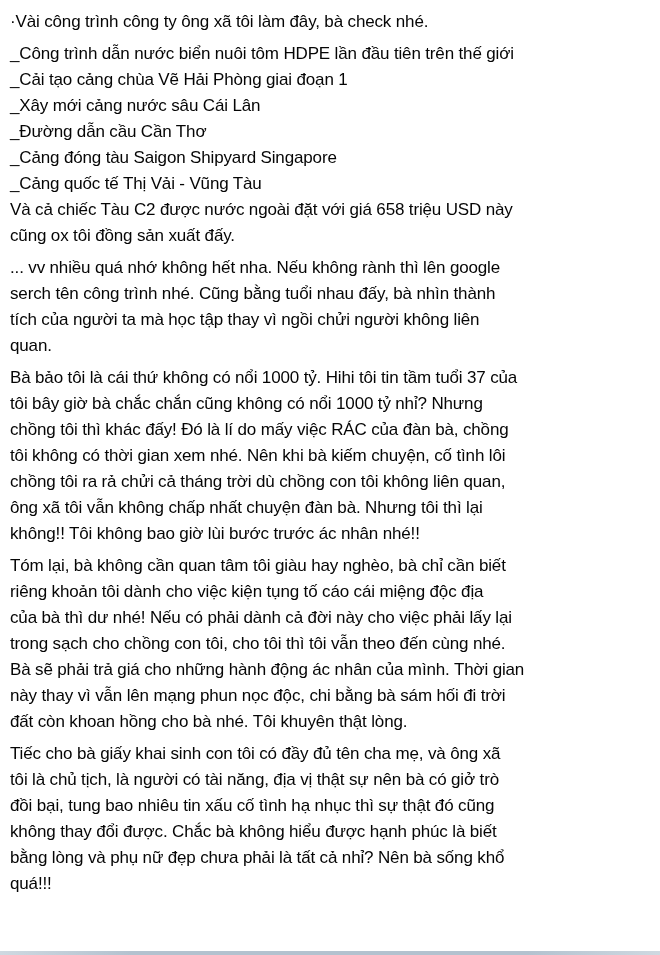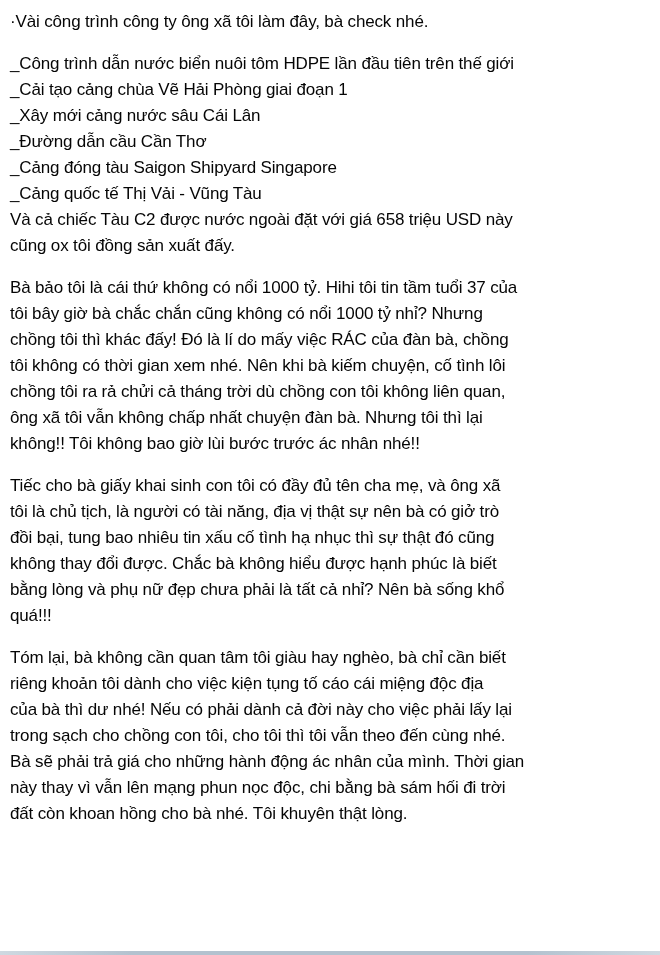--- a/index.html
+++ b/index.html
@@ -22,21 +22,21 @@
     font-size: 17px;
     line-height: 26px;
     letter-spacing: -0.15px;
   }
   .para {
     margin: 0;
     white-space: pre-line;
     overflow-wrap: break-word;
   }
   .para + .para {
-    margin-top: 16px;
+    margin-top: 6px;
   }
   .emoji {
     display: inline-block;
     width: 22px;
     height: 22px;
     vertical-align: -4px;
     margin-left: 2px;
   }
   .bottom-divider {
     position: absolute;
@@ -53,35 +53,39 @@
 <div class="post-content">
   <p class="para">·Vài công trình công ty ông xã tôi làm đây, bà check nhé.</p>
   <p class="para">_Công trình dẫn nước biển nuôi tôm HDPE lần đầu tiên trên thế giới
 _Cải tạo cảng chùa Vẽ Hải Phòng giai đoạn 1
 _Xây mới cảng nước sâu Cái Lân
 _Đường dẫn cầu Cần Thơ
 _Cảng đóng tàu Saigon Shipyard Singapore
 _Cảng quốc tế Thị Vải - Vũng Tàu
 Và cả chiếc Tàu C2 được nước ngoài đặt với giá 658 triệu USD này
 cũng ox tôi đồng sản xuất đấy.</p>
+  <p class="para">... vv nhiều quá nhớ không hết nha. Nếu không rành thì lên google
+serch tên công trình nhé. Cũng bằng tuổi nhau đấy, bà nhìn thành
+tích của người ta mà học tập thay vì ngồi chửi người không liên
+quan.</p>
   <p class="para">Bà bảo tôi là cái thứ không có nổi 1000 tỷ. Hihi tôi tin tầm tuổi 37 của
 tôi bây giờ bà chắc chắn cũng không có nổi 1000 tỷ nhỉ? Nhưng
 chồng tôi thì khác đấy! Đó là lí do mấy việc RÁC của đàn bà, chồng
 tôi không có thời gian xem nhé. Nên khi bà kiếm chuyện, cố tình lôi
 chồng tôi ra rả chửi cả tháng trời dù chồng con tôi không liên quan,
 ông xã tôi vẫn không chấp nhất chuyện đàn bà. Nhưng tôi thì lại
 không!! Tôi không bao giờ lùi bước trước ác nhân nhé!!</p>
-  <p class="para">Tiếc cho bà giấy khai sinh con tôi có đầy đủ tên cha mẹ, và ông xã
-tôi là chủ tịch, là người có tài năng, địa vị thật sự nên bà có giở trò
-đồi bại, tung bao nhiêu tin xấu cố tình hạ nhục thì sự thật đó cũng
-không thay đổi được. Chắc bà không hiểu được hạnh phúc là biết
-bằng lòng và phụ nữ đẹp chưa phải là tất cả nhỉ? Nên bà sống khổ
-quá!!!</p>
   <p class="para">Tóm lại, bà không cần quan tâm tôi giàu hay nghèo, bà chỉ cần biết
 riêng khoản tôi dành cho việc kiện tụng tố cáo cái miệng độc địa
 của bà thì dư nhé! Nếu có phải dành cả đời này cho việc phải lấy lại
 trong sạch cho chồng con tôi, cho tôi thì tôi vẫn theo đến cùng nhé.
 Bà sẽ phải trả giá cho những hành động ác nhân của mình. Thời gian
 này thay vì vẫn lên mạng phun nọc độc, chi bằng bà sám hối đi trời
 đất còn khoan hồng cho bà nhé. Tôi khuyên thật lòng.</p>
+  <p class="para">Tiếc cho bà giấy khai sinh con tôi có đầy đủ tên cha mẹ, và ông xã
+tôi là chủ tịch, là người có tài năng, địa vị thật sự nên bà có giở trò
+đồi bại, tung bao nhiêu tin xấu cố tình hạ nhục thì sự thật đó cũng
+không thay đổi được. Chắc bà không hiểu được hạnh phúc là biết
+bằng lòng và phụ nữ đẹp chưa phải là tất cả nhỉ? Nên bà sống khổ
+quá!!!</p>
 </div>
 
 <div class="bottom-divider"></div>
 
 </body></html>

